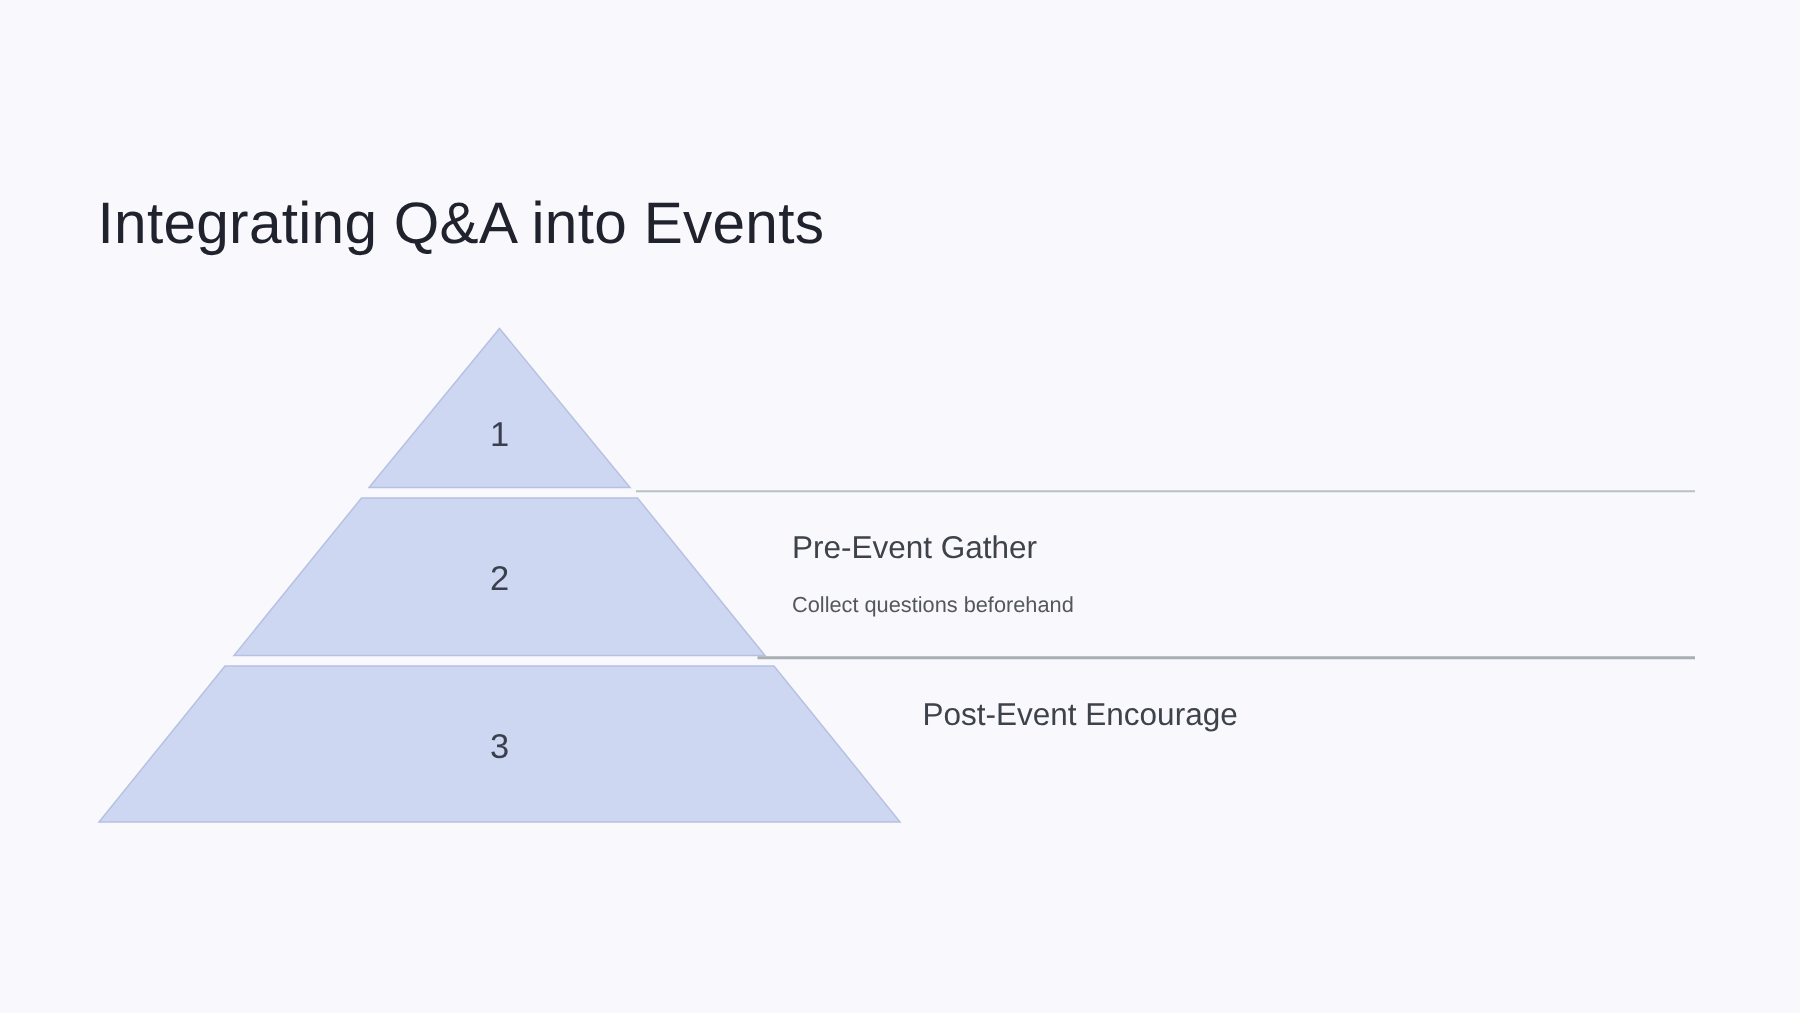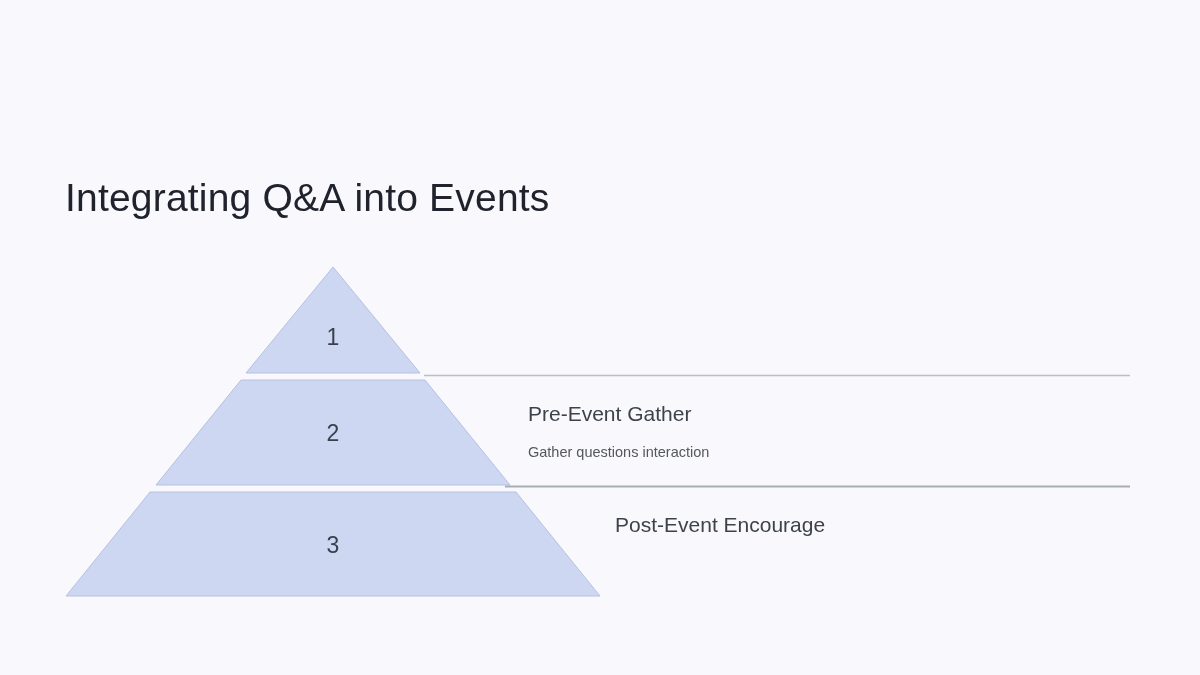--- a/index.html
+++ b/index.html
@@ -7,21 +7,20 @@
   body {
     font-family: "Liberation Sans", sans-serif;
     background: #f9f9fd;
     overflow: hidden;
   }
   .slide {
     position: relative;
     width: 1200px;
     height: 503px;
     background: #f9f9fd;
-    margin-top: 48px;
   }
   .slide-title {
     position: absolute;
     left: 65px;
     top: 128px;
     font-size: 39px;
     font-weight: 400;
     color: #20232d;
     letter-spacing: 0.2px;
     white-space: nowrap;
@@ -82,20 +81,20 @@
     <line x1="505" y1="438.5" x2="1130" y2="438.5" stroke-width="2" stroke="#a8afb4"></line>
   </svg>
 
   <div class="level-number num-1">1</div>
   <div class="level-number num-2">2</div>
   <div class="level-number num-3">3</div>
 
 
   <div class="level-text text-2">
     <div class="heading">Pre-Event Gather</div>
-    <div class="description">Gather questions interaction</div>
+    <div class="description">Collect questions beforehand</div>
   </div>
 
   <div class="level-text text-3">
     <div class="heading">Post-Event Encourage</div>
   </div>
 
 </div>
 
 </body></html>

